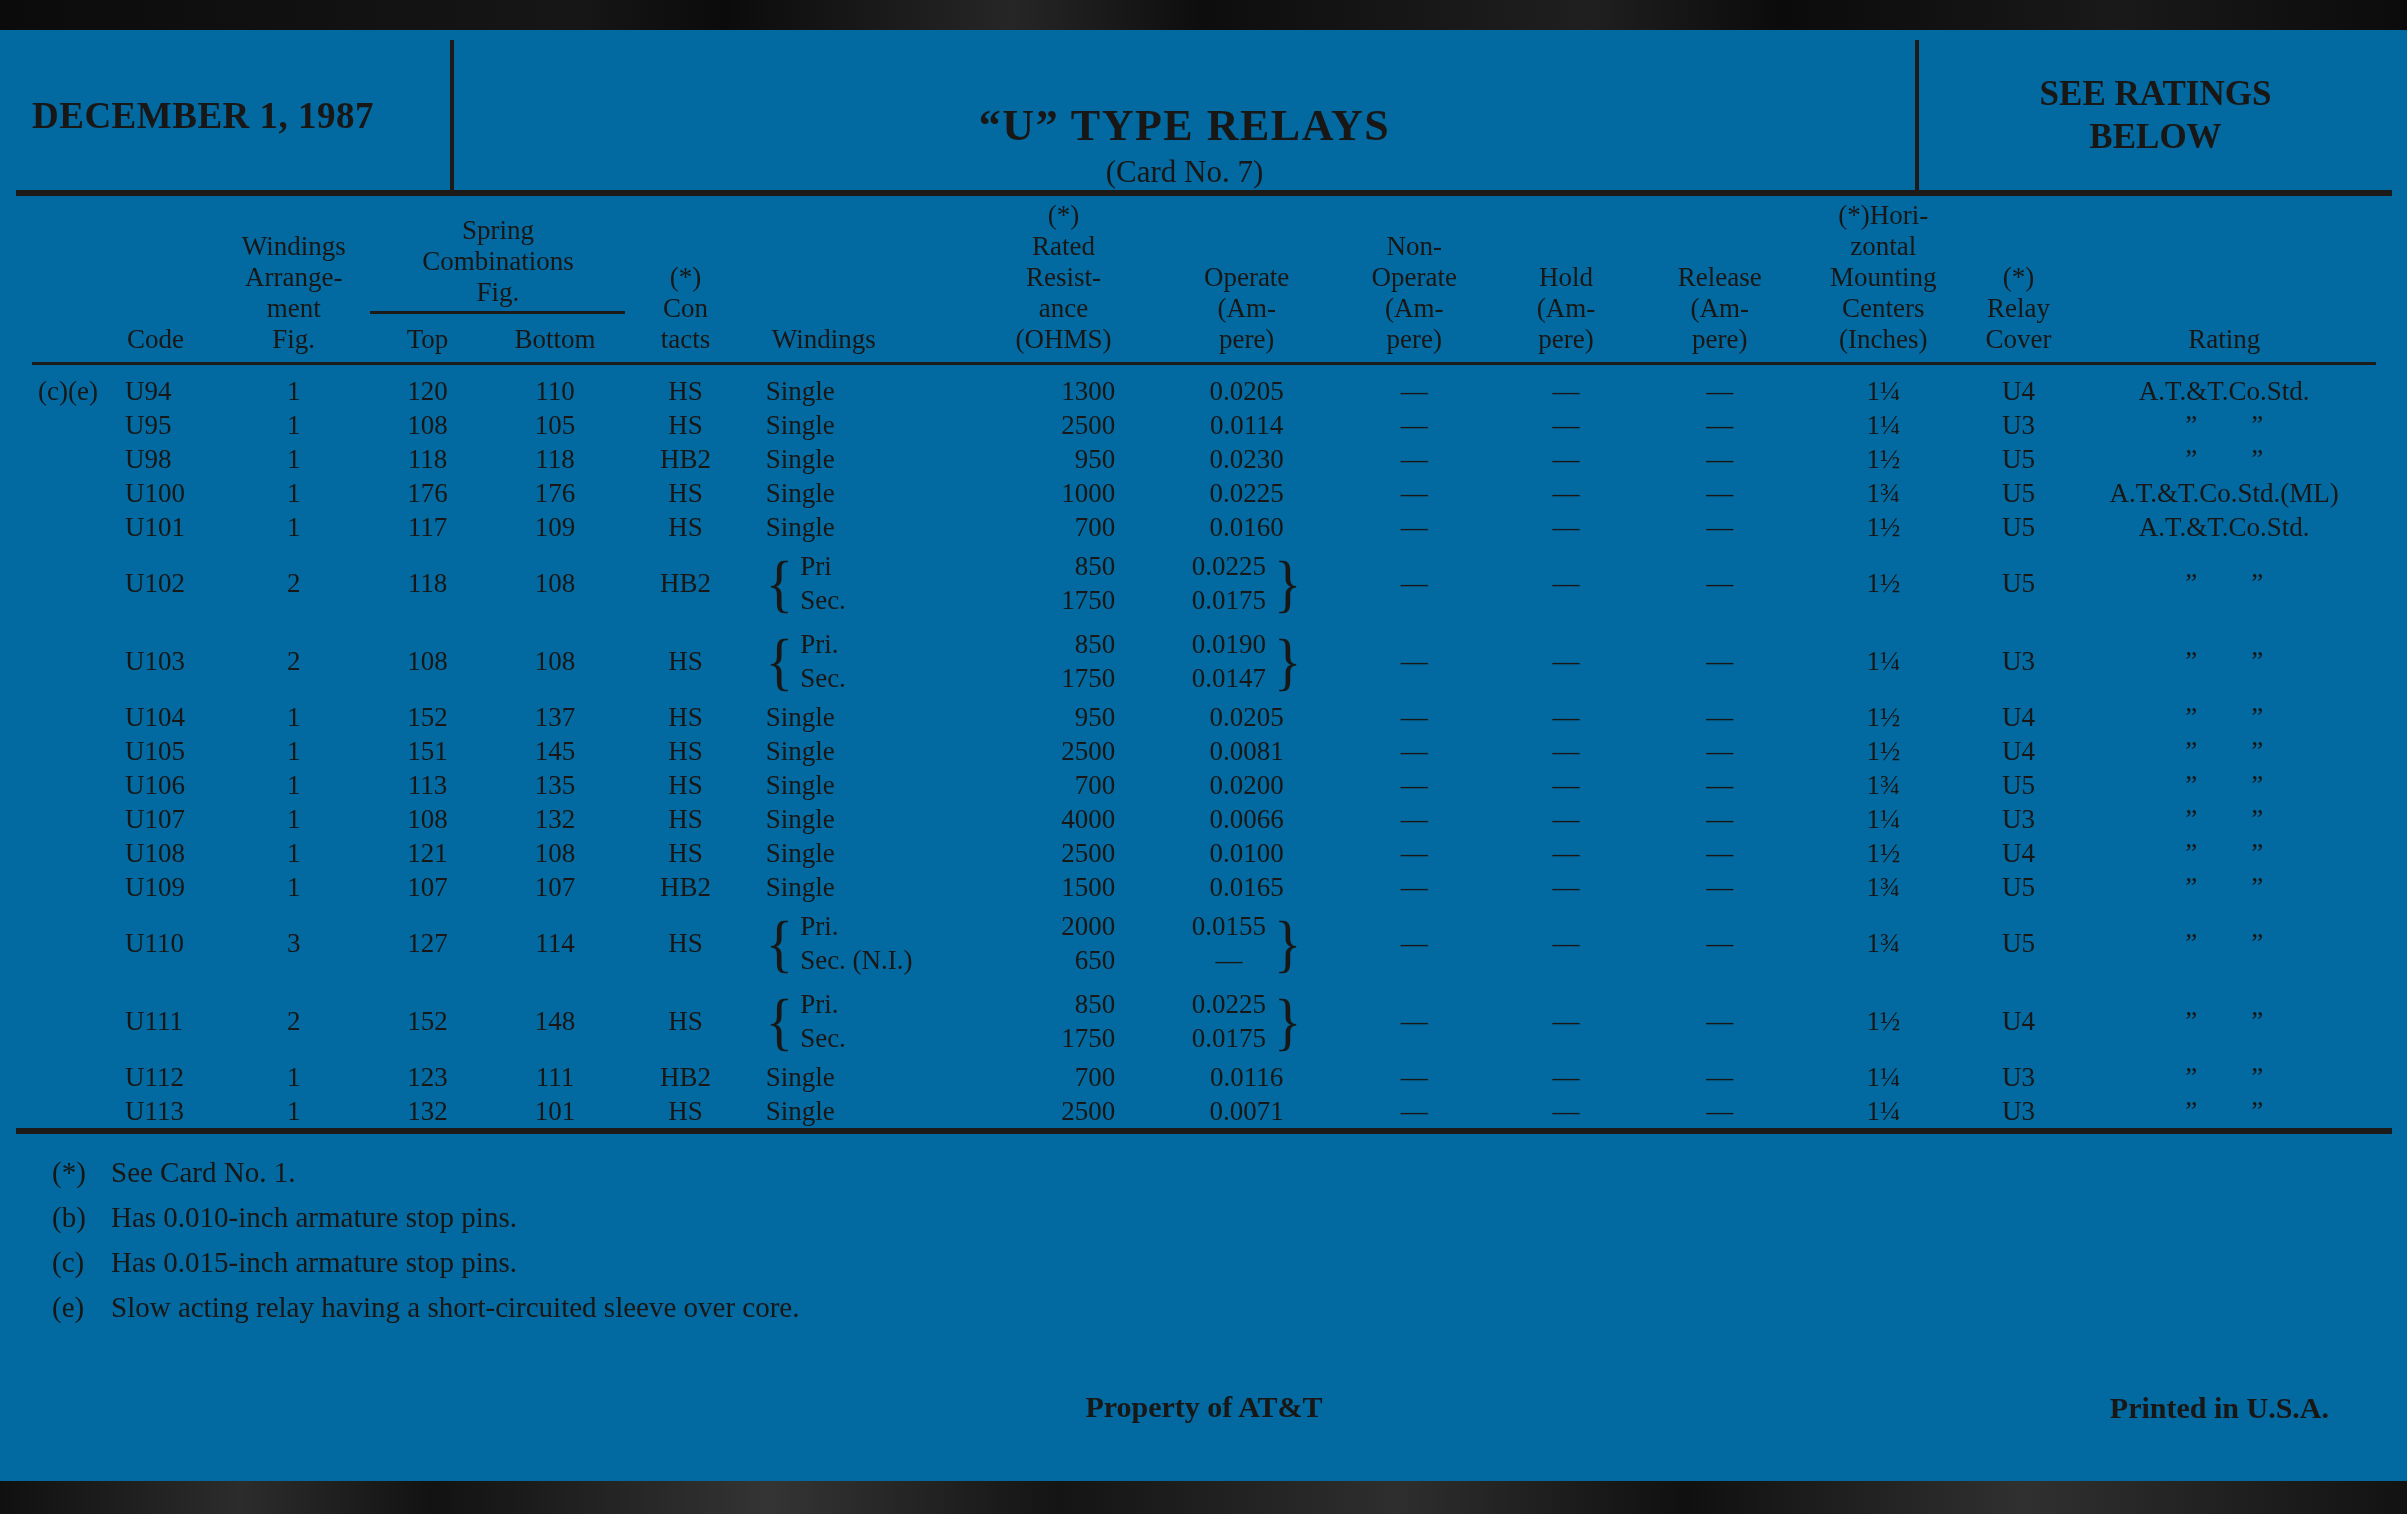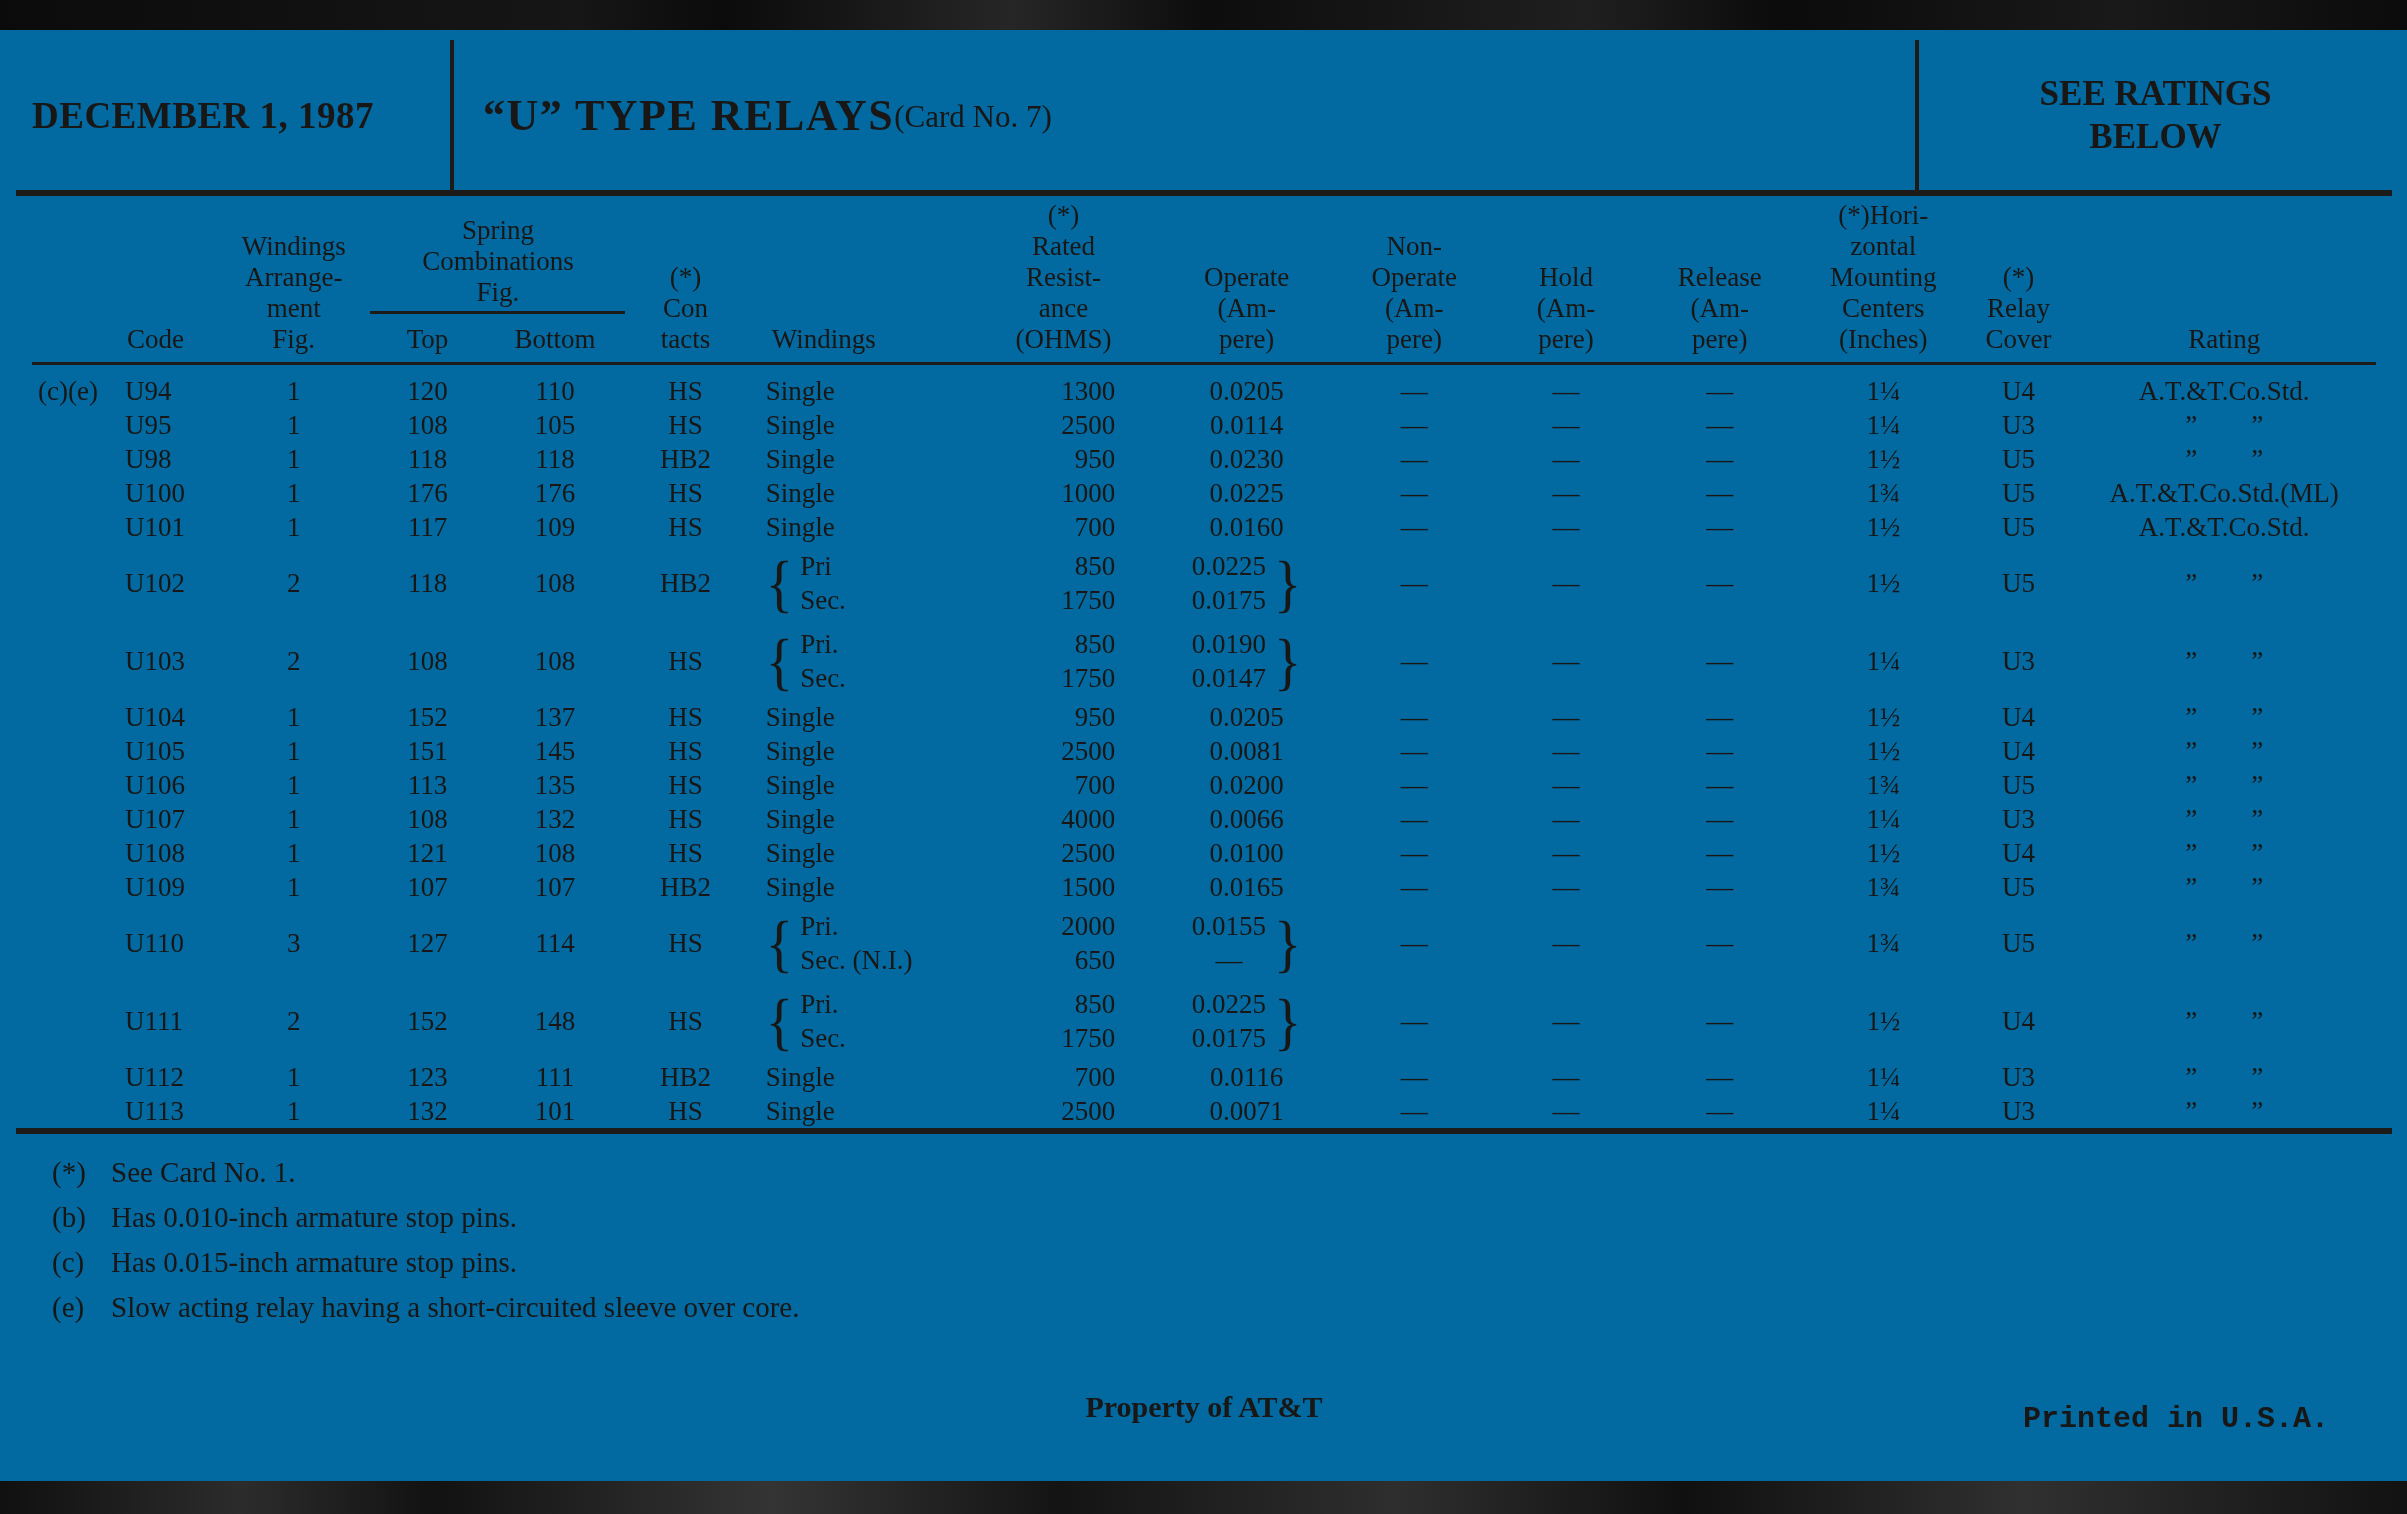--- a/index.html
+++ b/index.html
@@ -35,21 +35,21 @@
   .hdr-left {
     width:434px;
     display:flex; align-items:center;
     padding-left:16px;
     font-weight:bold; font-size:37px; letter-spacing:0.5px;
   }
   .hdr-center {
     flex:1;
     border-left:4px solid #1c1b19;
     border-right:4px solid #1c1b19;
-    display:flex; flex-direction:row; justify-content:flex-start; align-items:center;padding-left:29px;
+    display:flex; flex-direction:column; justify-content:flex-end; align-items:center;
   }
   .hdr-title { font-weight:bold; font-size:44px; letter-spacing:1.5px; }
   .hdr-subtitle { font-size:31px; margin-top:3px; }
   .hdr-right {
     width:473px;
     display:flex; flex-direction:column; justify-content:center; align-items:center;
     font-weight:bold; font-size:35px; line-height:43px; text-align:center;
   }
   
   table.relay-table {
@@ -96,21 +96,21 @@
   .brace.open { margin-right:7px; }
   .brace.close { margin-left:8px; }
   .rule-heavy { height:6px; background:#1c1b19; margin-top:0; }
   
   .footnotes { margin:16px 0 4px 36px; font-size:29px; }
   .footnote { line-height:45px; }
   .fn-marker { display:inline-block; width:59px; }
   
   .card-footer { position:absolute; left:0; right:0; bottom:51px; height:40px; }
   .footer-center { text-align:center; font-weight:bold; font-size:30px; }
-  .footer-right { position:absolute; right:79px; top:12px; font-weight:bold; font-size:30px;font-family:Liberation Mono, monospace; }
+  .footer-right { position:absolute; right:79px; top:1px; font-weight:bold; font-size:30px; }
 </style>
 </head>
 <body>
 
 <div class="scan-bar top"></div>
 
 <div class="card">
 
   <header class="card-header">
     <div class="hdr-left">DECEMBER 1, 1987</div>

